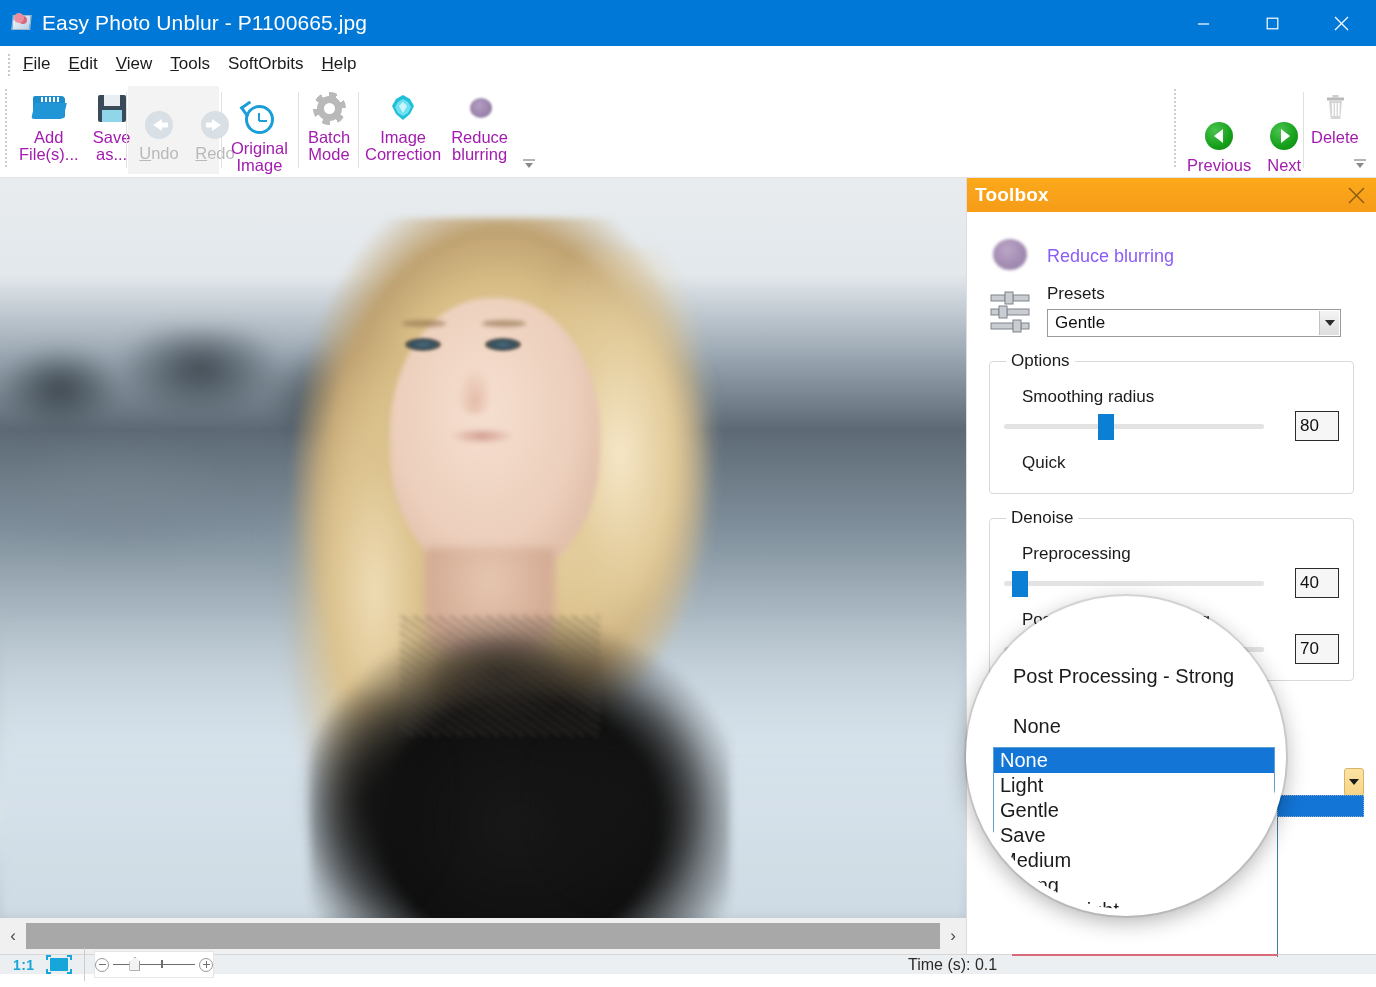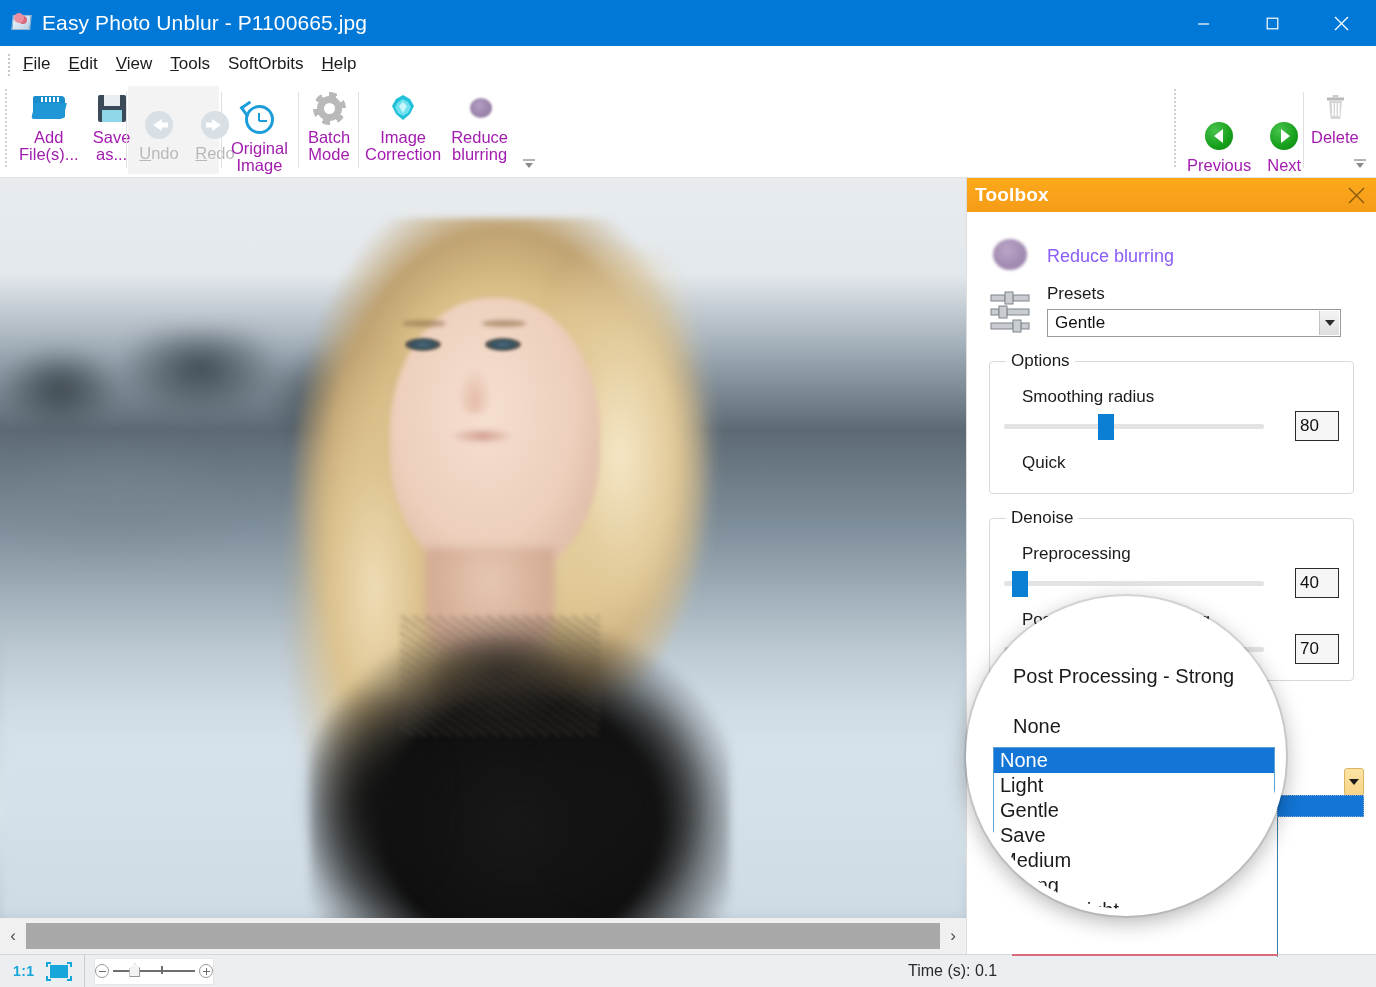--- a/index.html
+++ b/index.html
@@ -370,21 +370,21 @@
     flex: 1; height: 26px; background: #f0f0f0;
     display: flex; align-items: center;
   }
   .hscroll .thumb {
     height: 26px; width: 100%; background: #a8a8a8;
   }
 
   
   .statusbar {
     position: absolute; left: 0; top: 954px;
-    width: 1376px; height: 33px;
+    width: 1376px; height: 20px;
     background: #eceff1;
     border-top: 1px solid #d4d8da;
     display: flex; align-items: center;
   }
   .status-11 {
     color: #17a6d9; font-weight: bold; font-size: 14px;
     margin-left: 13px; letter-spacing: .4px;
   }
   .status-fit {
     margin-left: 12px; width: 26px; height: 19px; position: relative;

